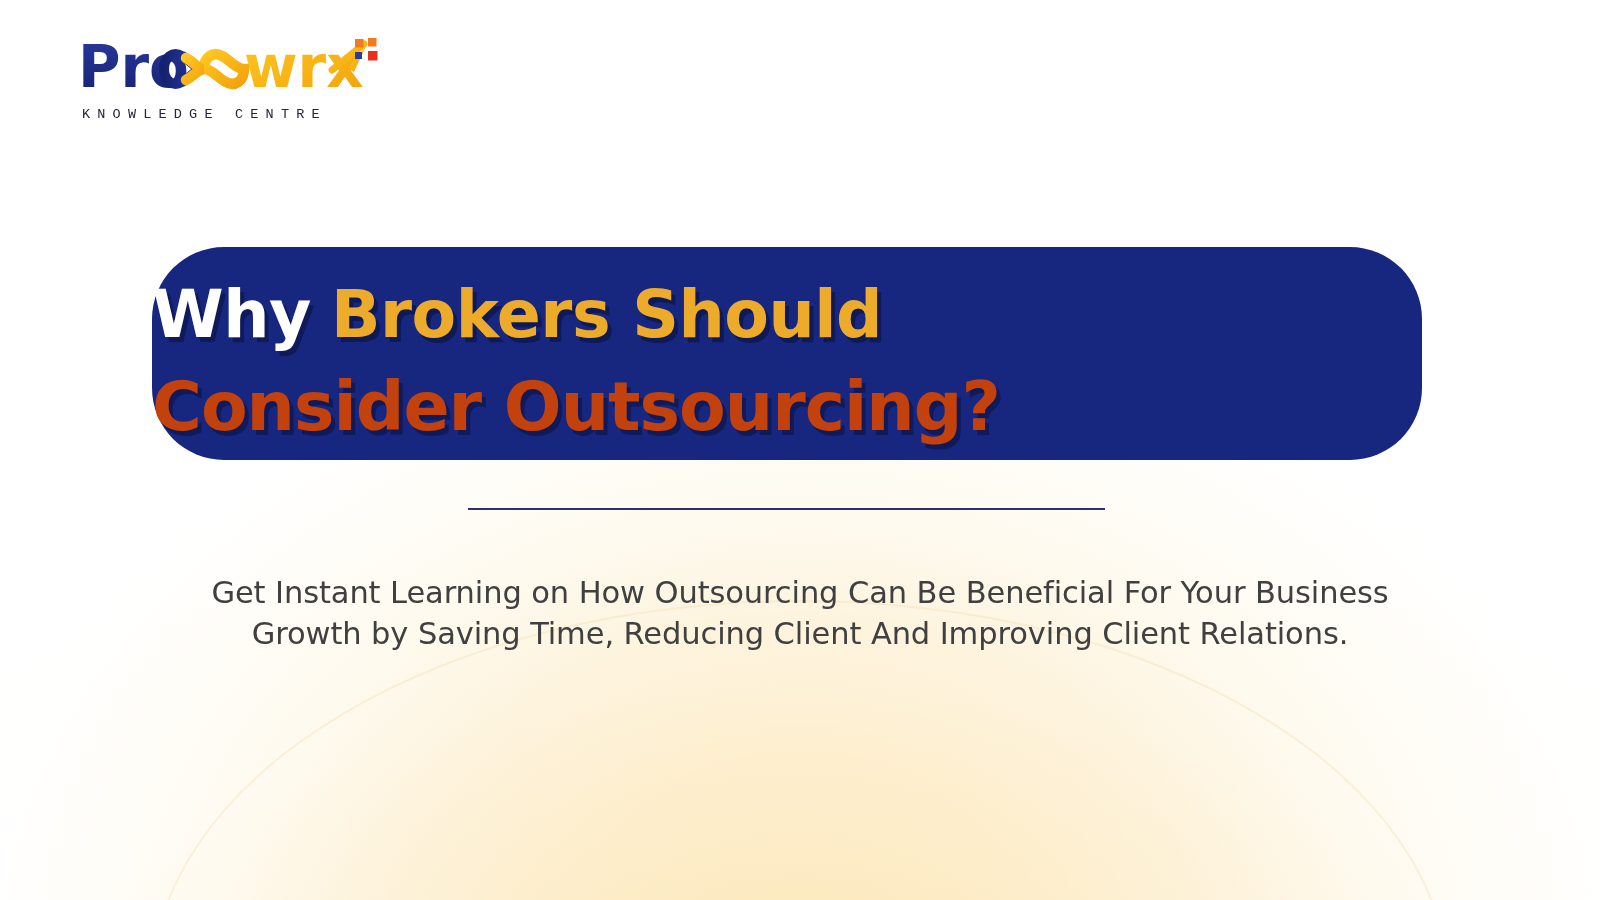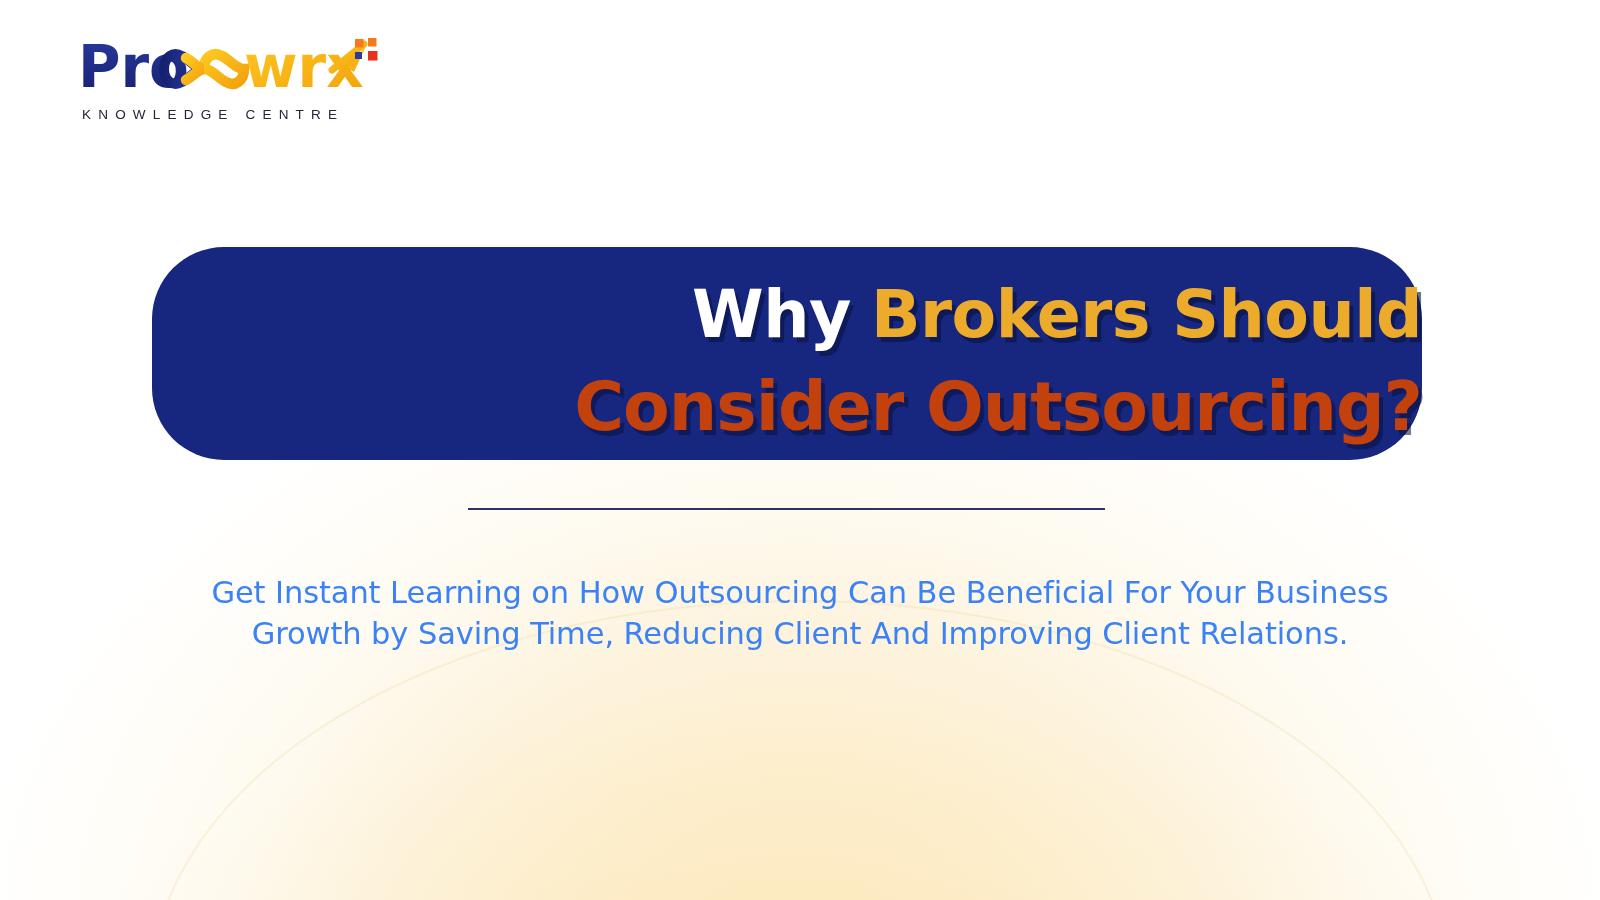--- a/index.html
+++ b/index.html
@@ -87,42 +87,42 @@
   .logo-svg { display: block; }
   .logo-sub {
     position: absolute;
     left: 4px;
     top: 69px;
     font-size: 13.5px;
     letter-spacing: 7.2px;
     color: #24243a;
     font-weight: 400;
     white-space: nowrap;
-    font-family: Liberation Sans, sans-serif;
+    font-family: Liberation Mono, monospace;
   }
 
   
   .banner {
     position: absolute;
     left: 152px;
     top: 247px;
     width: 1270px;
     height: 213px;
     background: #17267f;
     border-radius: 72px;
   }
   .headline {
     position: absolute;
     left: 152px;
     top: 262px;
     width: 1270px;
     height: 198px;
     display: flex;
     flex-direction: column;
-    align-items: flex-end;
+    align-items: flex-start;
     justify-content: center;
     gap: 12px;
   }
   .hl-line {
     white-space: nowrap;
     line-height: 1.0;
     font-family: "DejaVu Sans", sans-serif;
   }
   .hl-line-1 {
     font-size: 65px;
@@ -163,21 +163,21 @@
   .subtitle {
     position: absolute;
     left: 120px;
     top: 572px;
     width: 1360px;
     text-align: center;
     font-family: "DejaVu Sans", sans-serif;
     font-size: 30.5px;
     line-height: 41px;
     letter-spacing: -0.1px;
-    color: #3b82f6;
+    color: #404040;
     font-weight: 400;
   }
   .subtitle .sub-line { display: block; white-space: nowrap; }
 </style>
 </head>
 <body>
 
 <div class="page">
 
   <div class="bg-glow"></div>

